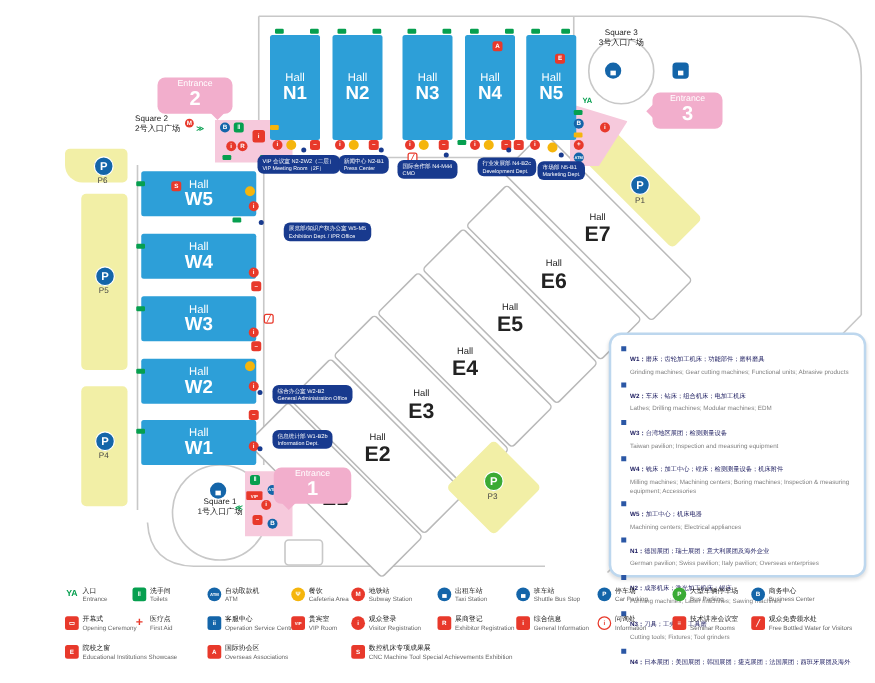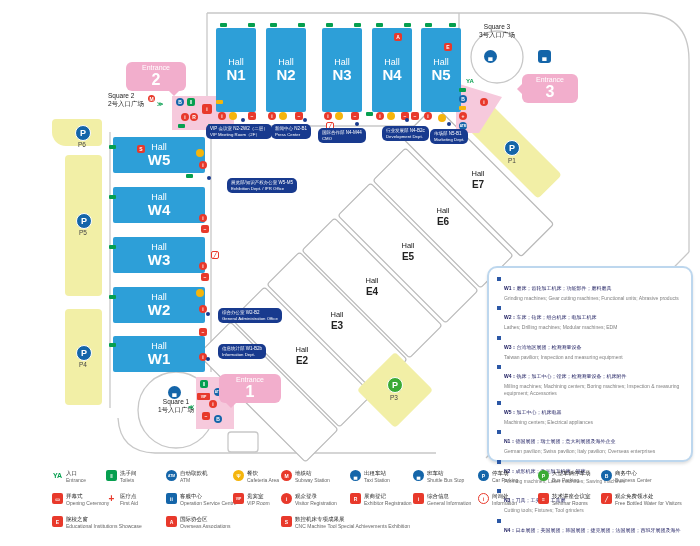--- a/index.html
+++ b/index.html
@@ -4,21 +4,21 @@
 <style>
   html,body{margin:0;padding:0;background:#fff;font-family:"Liberation Sans",sans-serif;}
   #screen{position:relative;width:700px;height:546px;background:#fff;overflow:hidden;}
   svg{position:absolute;left:0;top:0;z-index:0;}
   
   .hall{position:absolute;background:#2D9FD8;color:#fff;text-align:center;z-index:2;border-radius:2px;display:flex;flex-direction:column;align-items:center;justify-content:center;}
   .hall .t{font-size:9px;line-height:1.15;}
   .hall .c{font-size:15px;font-weight:bold;line-height:1.1;}
   .ehall{position:absolute;z-index:2;color:#222;text-align:center;width:40px;}
   .ehall .t{font-size:7.5px;display:block;line-height:1.15;}
-  .ehall .c{font-size:10px;font-weight:bold;display:block;line-height:1.1;}
+  .ehall .c{font-size:17px;font-weight:bold;display:block;line-height:1.1;}
   
   .park{position:absolute;background:#F2EFA6;z-index:1;border-radius:4px;}
   .pcir{position:absolute;width:14px;height:14px;border-radius:50%;background:#1465A9;color:#fff;font-size:9px;font-weight:bold;line-height:14px;text-align:center;z-index:2;border:1px solid #fff;}
   .pcir.pg{background:#3AAA35;}
   .plab{position:absolute;font-size:6.5px;color:#444;z-index:2;}
   
   .pink{position:absolute;background:#F6C9DC;z-index:1;}
   .ent{position:absolute;background:#F2AECC;border-radius:6px;color:#fff;text-align:center;z-index:4;padding:2px 6px 3px;}
   .ent .w{font-size:7px;display:block;line-height:1.1;}
   .ent .n{font-size:16px;font-weight:bold;line-height:1.05;display:block;}

